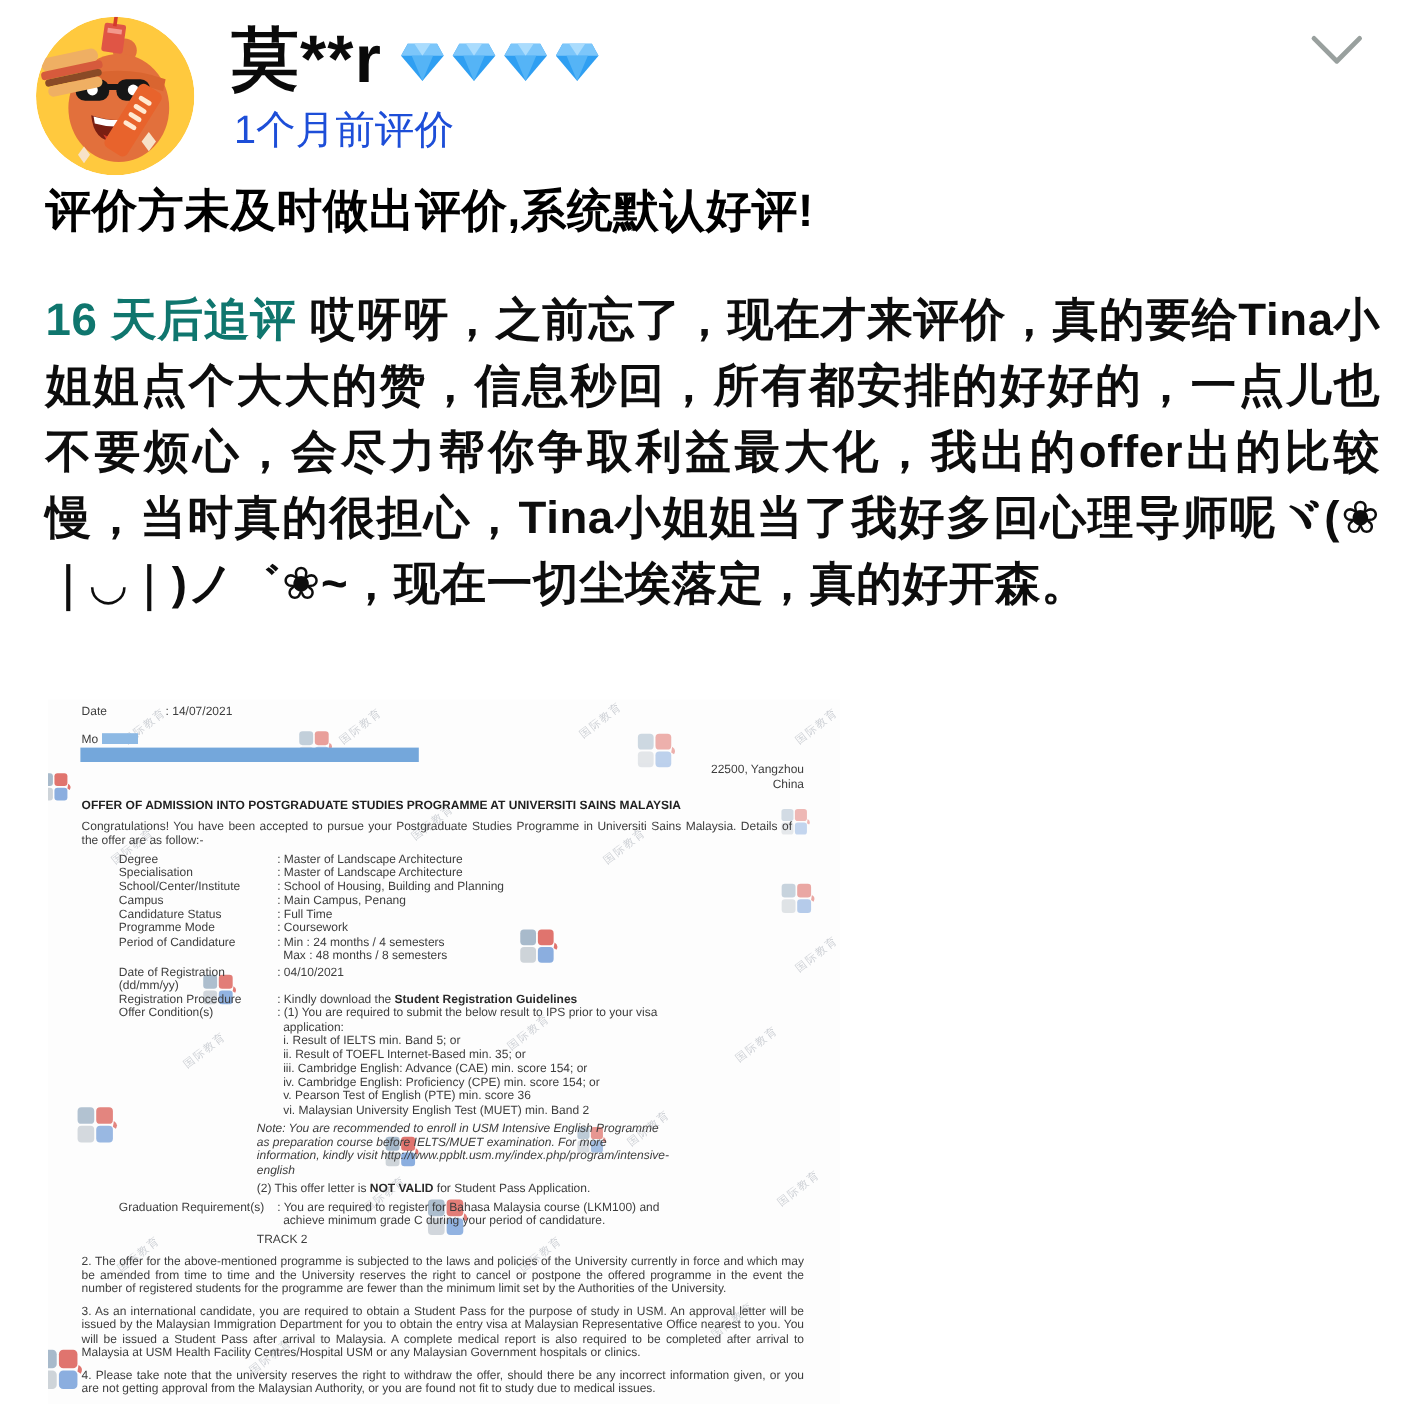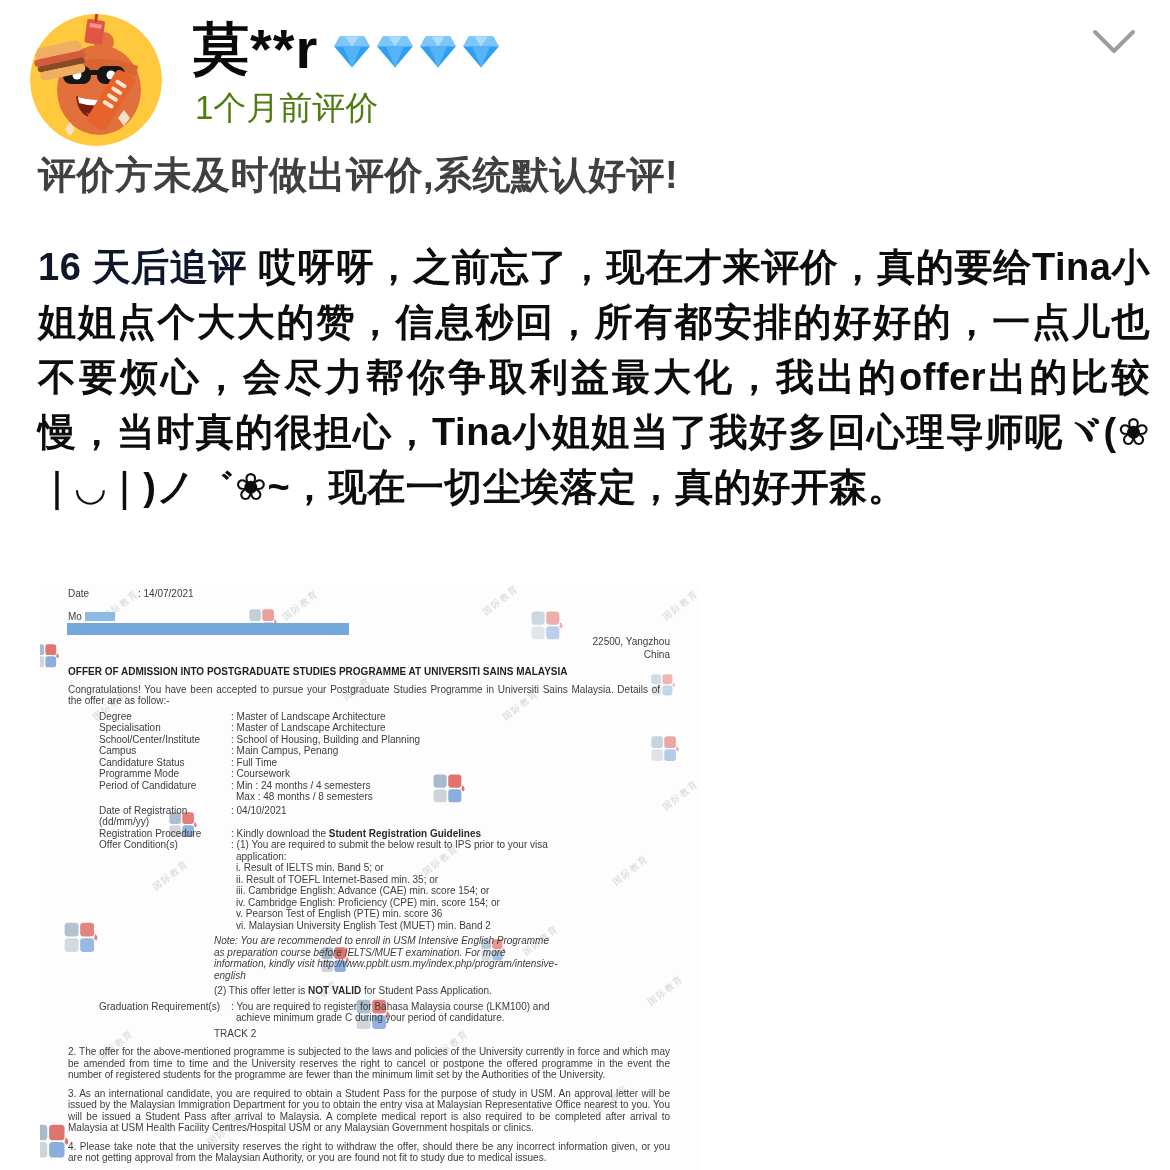--- a/index.html
+++ b/index.html
@@ -10,34 +10,34 @@
   }
   
   .avatar {
     position:absolute; left:30px; top:14px; width:132px; height:132px; border-radius:50%;
     overflow:hidden; cursor:pointer;
   }
   .name-row { position:absolute; left:193px; top:24px; height:52px; display:flex; align-items:center; }
   .username { font-size:56px; font-weight:700; color:#0a0a0a; letter-spacing:1px; }
   .diamonds { display:flex; align-items:center; gap:3px; margin-left:14px; margin-top:4px; }
   .diamonds svg { width:40px; height:36px; display:block; }
-  .time-label { position:absolute; left:195px; top:86px; font-size:33px; color:#4d7c0f; font-weight:400; }
+  .time-label { position:absolute; left:195px; top:86px; font-size:33px; color:#1d4ed8; font-weight:400; }
   .chevron { position:absolute; left:1092px; top:28px; width:44px; height:28px; cursor:pointer; }
 
   
   .review-default {
     position:absolute; left:38px; top:150px; width:1110px;
-    font-size:38px; font-weight:600; color:#404040; letter-spacing:0.5px;
+    font-size:38px; font-weight:600; color:#000000; letter-spacing:0.5px;
   }
   .review-followup {
     position:absolute; left:38px; top:240px; width:1112px;
     font-size:38px; font-weight:600; line-height:55px; color:#0d0d0d; letter-spacing:0.5px;
     text-align:justify;
   }
-  .followup-badge { color:#0f172a; }
+  .followup-badge { color:#0f766e; }
 
   
   .doc {
     position:absolute; left:40px; top:583px; width:660px; height:587px; background:#fdfdfd;
     overflow:hidden; cursor:pointer;
     font-size:10px; line-height:11.5px; color:#3d3d3d;
   }
   .doc-inner { position:relative; padding:5px 30px 0 28px; }
   .wm-layer { position:absolute; left:0; top:0; width:660px; height:587px; pointer-events:none; }
   .wm-text {

